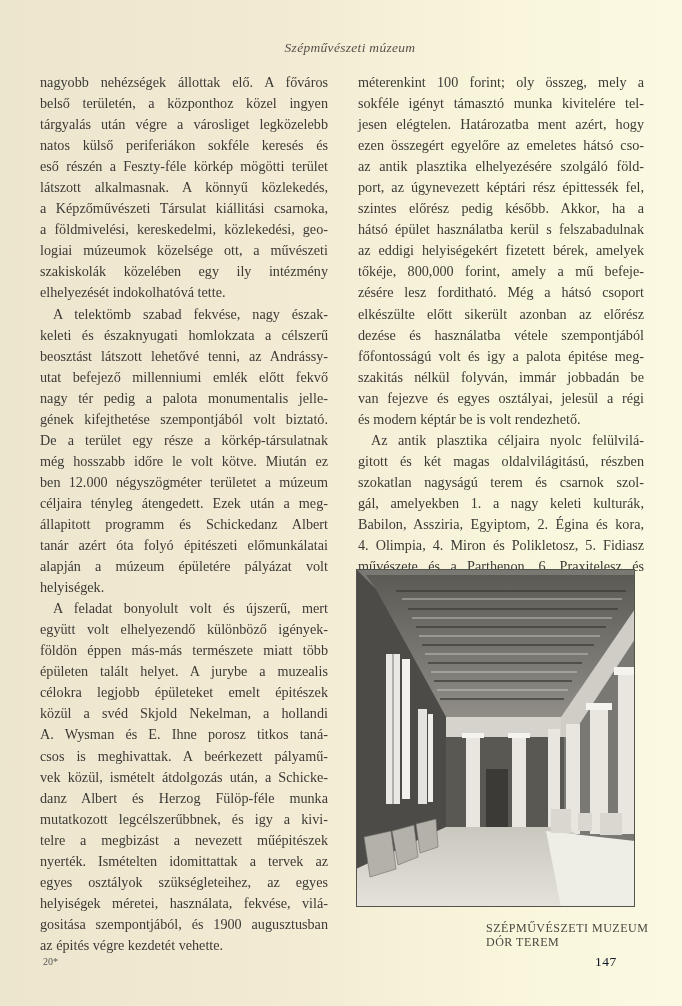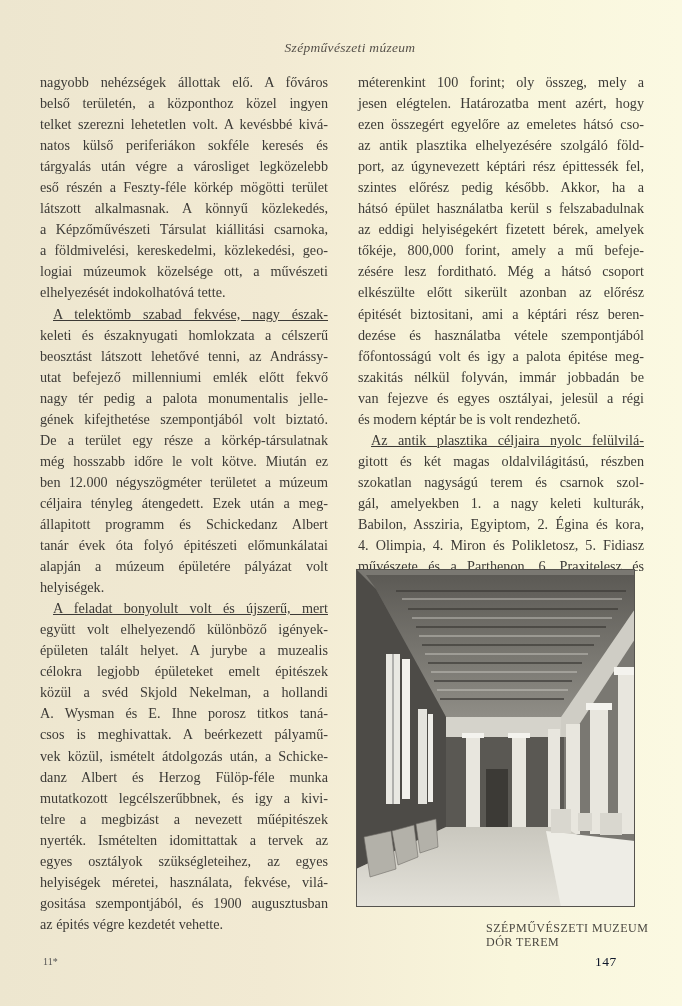--- a/index.html
+++ b/index.html
@@ -15,21 +15,21 @@
     font-style: italic; font-size: 13.5px; color: #555049; letter-spacing: 0.3px;
     padding-left: 30px;
   }
   .col {
     position: absolute; font-size: 14.2px; line-height: 21.05px; text-align: justify;
   }
   .col-left { left: 40px; top: 72px; width: 288px; }
   .col-right { left: 358px; top: 72px; width: 286px; }
   .line { display: block; white-space: nowrap; text-align: justify; text-align-last: justify; height: 21.05px; }
   .line.last { text-align-last: left; }
-  .line.indent { padding-left: 13px; text-decoration: underline; }
+  .line.indent { padding-left: 13px; }
   .photo {
     position: absolute; left: 356px; top: 569px; width: 279px; height: 338px;
     background: #b9b7ad; overflow: hidden;
   }
   .photo svg { display: block; }
   .caption {
     position: absolute; left: 486px; top: 921px; font-size: 12px; line-height: 14px;
     color: #4a4740; letter-spacing: 0.5px;
   }
   .folio-left { position: absolute; left: 43px; top: 956px; font-size: 10px; color: #555; }
@@ -37,73 +37,74 @@
 </style>
 </head>
 <body>
 
 <div class="page">
   <div class="running-head">Szépművészeti múzeum</div>
 
   <div class="col col-left" id="col-left">
       <span class="line">nagyobb nehézségek állottak elő. A főváros</span>
       <span class="line">belső területén, a központhoz közel ingyen</span>
-      <span class="line">telket szerezni lehetetlen volt. A kevésbbé kivá-</span>
+      <span class="line">tárgyalás után végre a városliget legközelebb</span>
       <span class="line">natos külső periferiákon sokféle keresés és</span>
-      <span class="line">tárgyalás után végre a városliget legközelebb</span>
       <span class="line">eső részén a Feszty-féle körkép mögötti terület</span>
       <span class="line">látszott alkalmasnak. A könnyű közlekedés,</span>
       <span class="line">a Képzőművészeti Társulat kiállitási csarnoka,</span>
       <span class="line">a földmivelési, kereskedelmi, közlekedési, geo-</span>
       <span class="line">logiai múzeumok közelsége ott, a művészeti</span>
+      <span class="line">szakiskolák közelében egy ily intézmény</span>
       <span class="line last">elhelyezését indokolhatóvá tette.</span>
       <span class="line indent">A telektömb szabad fekvése, nagy észak-</span>
       <span class="line">keleti és északnyugati homlokzata a célszerű</span>
       <span class="line">beosztást látszott lehetővé tenni, az Andrássy-</span>
       <span class="line">utat befejező millenniumi emlék előtt fekvő</span>
       <span class="line">nagy tér pedig a palota monumentalis jelle-</span>
       <span class="line">gének kifejthetése szempontjából volt biztató.</span>
       <span class="line">De a terület egy része a körkép-társulatnak</span>
       <span class="line">még hosszabb időre le volt kötve. Miután ez</span>
       <span class="line">ben 12.000 négyszögméter területet a múzeum</span>
       <span class="line">céljaira tényleg átengedett. Ezek után a meg-</span>
       <span class="line">állapitott programm és Schickedanz Albert</span>
-      <span class="line">tanár évek óta folyó épitészeti előmunkálatai</span>
+      <span class="line">tanár azért óta folyó épitészeti előmunkálatai</span>
       <span class="line">alapján a múzeum épületére pályázat volt</span>
       <span class="line last">helyiségek.</span>
       <span class="line indent">A feladat bonyolult volt és újszerű, mert</span>
       <span class="line">együtt volt elhelyezendő különböző igények-</span>
+      <span class="line">földön éppen más-más természete miatt több</span>
       <span class="line">épületen talált helyet. A jurybe a muzealis</span>
       <span class="line">célokra legjobb épületeket emelt épitészek</span>
       <span class="line">közül a svéd Skjold Nekelman, a hollandi</span>
       <span class="line">A. Wysman és E. Ihne porosz titkos taná-</span>
       <span class="line">csos is meghivattak. A beérkezett pályamű-</span>
       <span class="line">vek közül, ismételt átdolgozás után, a Schicke-</span>
       <span class="line">danz Albert és Herzog Fülöp-féle munka</span>
       <span class="line">mutatkozott legcélszerűbbnek, és igy a kivi-</span>
       <span class="line">telre a megbizást a nevezett műépitészek</span>
       <span class="line">nyerték. Ismételten idomittattak a tervek az</span>
       <span class="line">egyes osztályok szükségleteihez, az egyes</span>
       <span class="line">helyiségek méretei, használata, fekvése, vilá-</span>
       <span class="line">gositása szempontjából, és 1900 augusztusban</span>
       <span class="line last">az épités végre kezdetét vehette.</span>
     </div>
   <div class="col col-right" id="col-right">
       <span class="line">méterenkint 100 forint; oly összeg, mely a</span>
+      <span class="line">sokféle igényt támasztó munka kivitelére tel-</span>
       <span class="line">jesen elégtelen. Határozatba ment azért, hogy</span>
       <span class="line">ezen összegért egyelőre az emeletes hátsó cso-</span>
       <span class="line">az antik plasztika elhelyezésére szolgáló föld-</span>
       <span class="line">port, az úgynevezett képtári rész épittessék fel,</span>
       <span class="line">szintes előrész pedig később. Akkor, ha a</span>
       <span class="line">hátsó épület használatba kerül s felszabadulnak</span>
       <span class="line">az eddigi helyiségekért fizetett bérek, amelyek</span>
       <span class="line">tőkéje, 800,000 forint, amely a mű befeje-</span>
       <span class="line">zésére lesz forditható. Még a hátsó csoport</span>
       <span class="line">elkészülte előtt sikerült azonban az előrész</span>
-      <span class="line">épitését biztositani, ami a képtári rész beren-</span>
       <span class="line">dezése és használatba vétele szempontjából</span>
       <span class="line">főfontosságú volt és igy a palota épitése meg-</span>
       <span class="line">szakitás nélkül folyván, immár jobbadán be</span>
       <span class="line">van fejezve és egyes osztályai, jelesül a régi</span>
       <span class="line last">és modern képtár be is volt rendezhető.</span>
       <span class="line indent">Az antik plasztika céljaira nyolc felülvilá-</span>
       <span class="line">gitott és két magas oldalvilágitású, részben</span>
       <span class="line">szokatlan nagyságú terem és csarnok szol-</span>
       <span class="line">gál, amelyekben 1. a nagy keleti kulturák,</span>
       <span class="line">Babilon, Assziria, Egyiptom, 2. Égina és kora,</span>
@@ -189,15 +190,15 @@
       </g>
       <rect x="0" y="0" width="279" height="338" fill="none" stroke="#55534e" stroke-width="2"></rect>
     </svg>
   </div>
 
   <div class="caption">
     <div>SZÉPMŰVÉSZETI MUZEUM</div>
     <div>DÓR TEREM</div>
   </div>
 
-  <div class="folio-left">11*</div>
+  <div class="folio-left">20*</div>
   <div class="folio-right">147</div>
 </div>
 
 </body></html>

